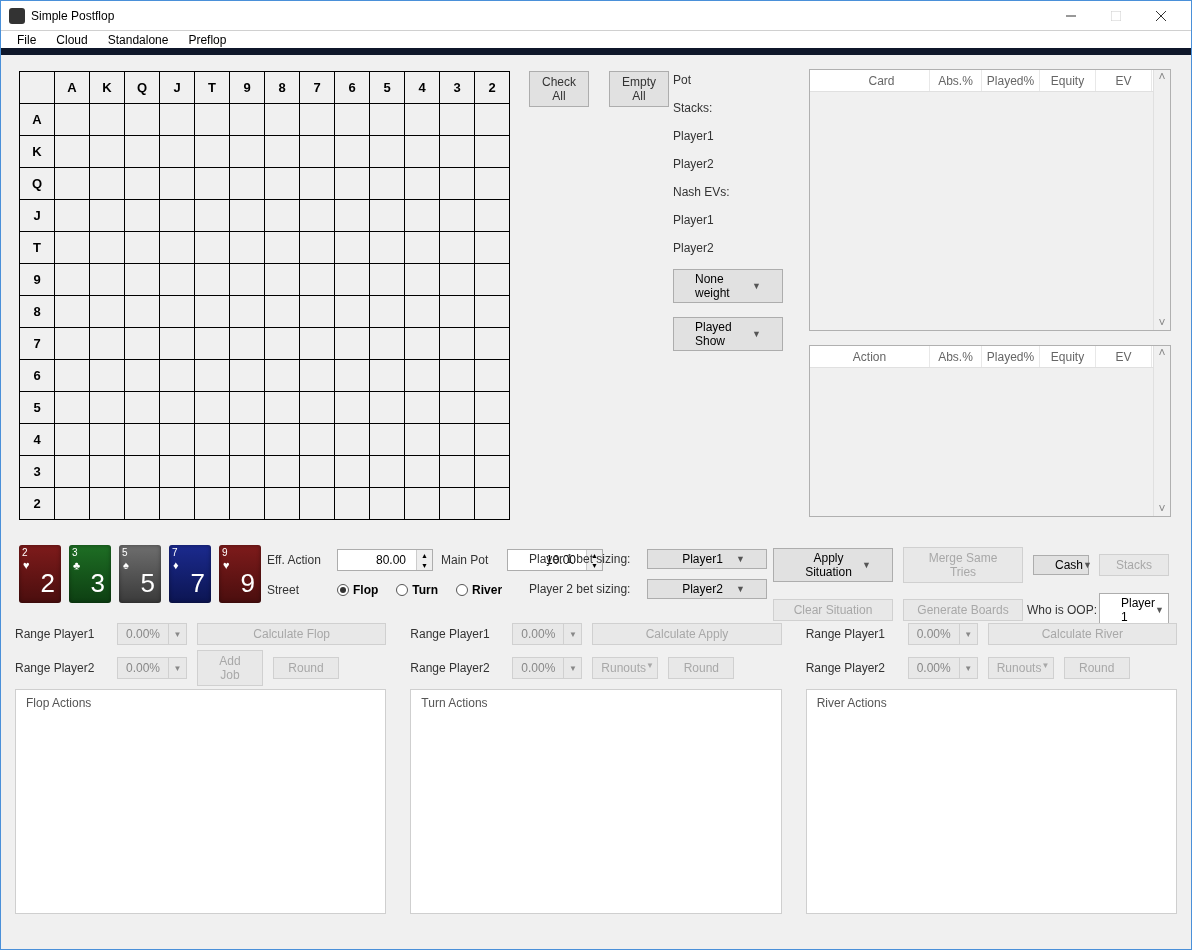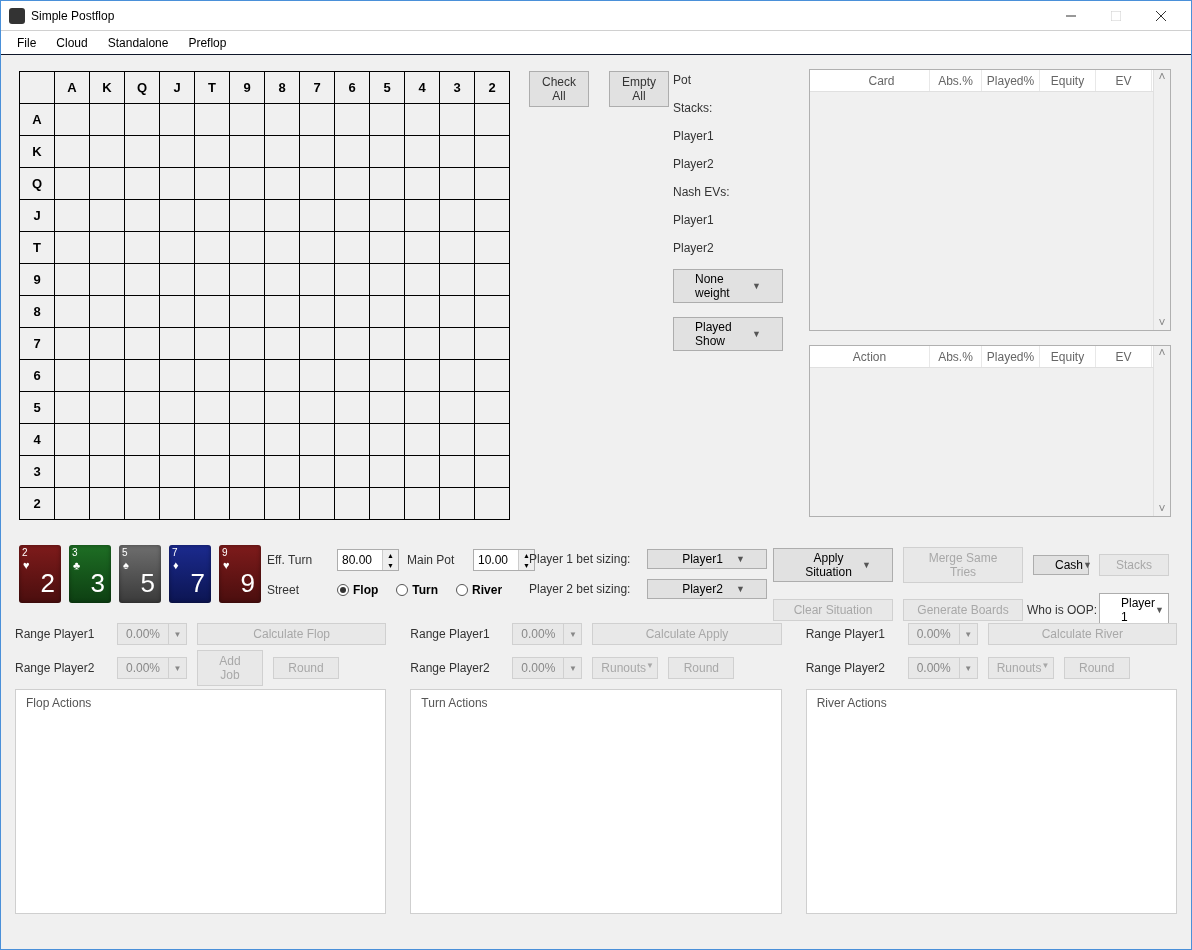--- a/index.html
+++ b/index.html
@@ -3,21 +3,21 @@
 <meta charset="utf-8">
 <style>
 * { box-sizing: border-box; font-family: "Segoe UI", Tahoma, sans-serif; font-size: 12px; }
 body { margin: 0; background: #fff; }
 .window { width: 1192px; height: 950px; border: 1px solid #4a90d9; background: #fff; display: flex; flex-direction: column; }
 .titlebar { height: 30px; display: flex; align-items: center; padding: 0 8px; border-bottom: 1px solid #d0d0d0; background: #fff; }
 .titlebar .app-icon { width: 16px; height: 16px; background: #333; border-radius: 3px; margin-right: 6px; }
 .titlebar .title { flex: 1; font-size: 12px; }
 .titlebar .ctrl { width: 45px; height: 28px; display: flex; align-items: center; justify-content: center; color: #444; }
 .titlebar .ctrl.disabled { color: #ccc; }
-.menubar { height: 24px; display: flex; align-items: center; padding: 0 6px; border-bottom: 1px solid #0f172a; background: #fff; }
+.menubar { height: 24px; display: flex; align-items: center; padding: 0 6px; border-bottom: 7px solid #0f172a; background: #fff; }
 .menubar .mi { padding: 3px 10px; cursor: default; }
 .client { flex: 1; background: #f0f0f0; position: relative; padding: 12px; }
 .grid13 { position: absolute; left: 18px; top: 16px; border-collapse: collapse; background: #f0f0f0; }
 .grid13 td, .grid13 th { width: 35px; height: 32px; border: 1px solid #000; text-align: center; font-weight: bold; font-size: 13px; }
 .grid13 th.corner { border: 1px solid #000; }
 .btn { background: #e1e1e1; border: 1px solid #adadad; padding: 3px 10px; cursor: default; text-align: center; color: #333; }
 .btn.disabled { background: #e8e8e8; color: #a8a8a8; border-color: #d0d0d0; }
 .select { background: #e1e1e1; border: 1px solid #adadad; padding: 2px 21px; display: inline-flex; align-items: center; justify-content: space-between; }
 .select .arrow { font-size: 9px; color: #555;}
 .listpanel { position: absolute; background: #f0f0f0; border: 1px solid #b0b0b0; }
@@ -30,21 +30,21 @@
 .card .rank-big { position:absolute; right:6px; bottom:4px; font-size:26px; font-weight: normal;}
 .card.red { background: linear-gradient(#7e1b1b,#4a0e0e);}
 .card.green { background: linear-gradient(#1e6e24,#0d3f12);}
 .card.grey { background: linear-gradient(#6e6e6e,#3a3a3a);}
 .card.blue { background: linear-gradient(#1b2a8e,#0c1552);}
 .sp-lbl { font-size:12px; color:#333;}
 .radio { display:inline-flex; align-items:center; gap:4px;}
 .radio .dot { width:12px; height:12px; border:1px solid #555; border-radius:50%; display:inline-flex; align-items:center; justify-content:center; background:#fff;}
 .radio.checked .dot::after { content:""; width:6px; height:6px; border-radius:50%; background:#333;}
 .spinner { display:inline-flex; border:1px solid #adadad; background:#fff; height:22px; align-items:stretch;}
-.spinner input { border:none; width:44px; padding:0 4px; font-size:12px;}
+.spinner input { border:none; width:44px; padding:0 4px; font-size:12px;margin-left:34px;}
 .spinner .spins { width:16px; display:flex; flex-direction:column; border-left:1px solid #ccc;}
 .spinner .spins div { flex:1; display:flex; align-items:center; justify-content:center; font-size:7px; background:#eee;}
 .range-row { display:flex; align-items:center; gap:10px; height:26px;}
 .pct { display:inline-flex; align-items:center; border:1px solid #d0d0d0; background:#e8e8e8; height:22px;}
 .pct span { padding:0 8px; color:#888;}
 .pct .dd { width:18px; border-left:1px solid #d0d0d0; display:flex; align-items:center; justify-content:center; font-size:8px; color:#888; height:100%;}
 .actions-box { background:#fff; border:1px solid #cfcfcf; height:225px;}
 .actions-box .hdr { padding:6px 10px; color:#555; border-bottom:0; background:#fff;}
 .info-lbl { color:#333; font-size:12px;}
 </style>
@@ -411,21 +411,21 @@
     <span class="rank-big">7</span>
   </div>
         <div class="card red">
     <span class="rank-small">9</span>
     <span class="suit">♥</span>
     <span class="rank-big">9</span>
   </div>
       </div>
 
     <div style="position:absolute; left:266px; top:494px; display:grid; grid-template-columns:62px auto 58px auto; row-gap:12px; column-gap:8px; align-items:center;">
-      <span class="sp-lbl">Eff. Turn</span>
+      <span class="sp-lbl">Eff. Action</span>
       <div class="spinner">
         <input value="80.00" style="">
         <div class="spins">
             <div>▲</div>
             <div>▼</div>
           </div>
       </div>
       <span class="sp-lbl">Main Pot</span>
       <div class="spinner">
         <input value="10.00" style="">

